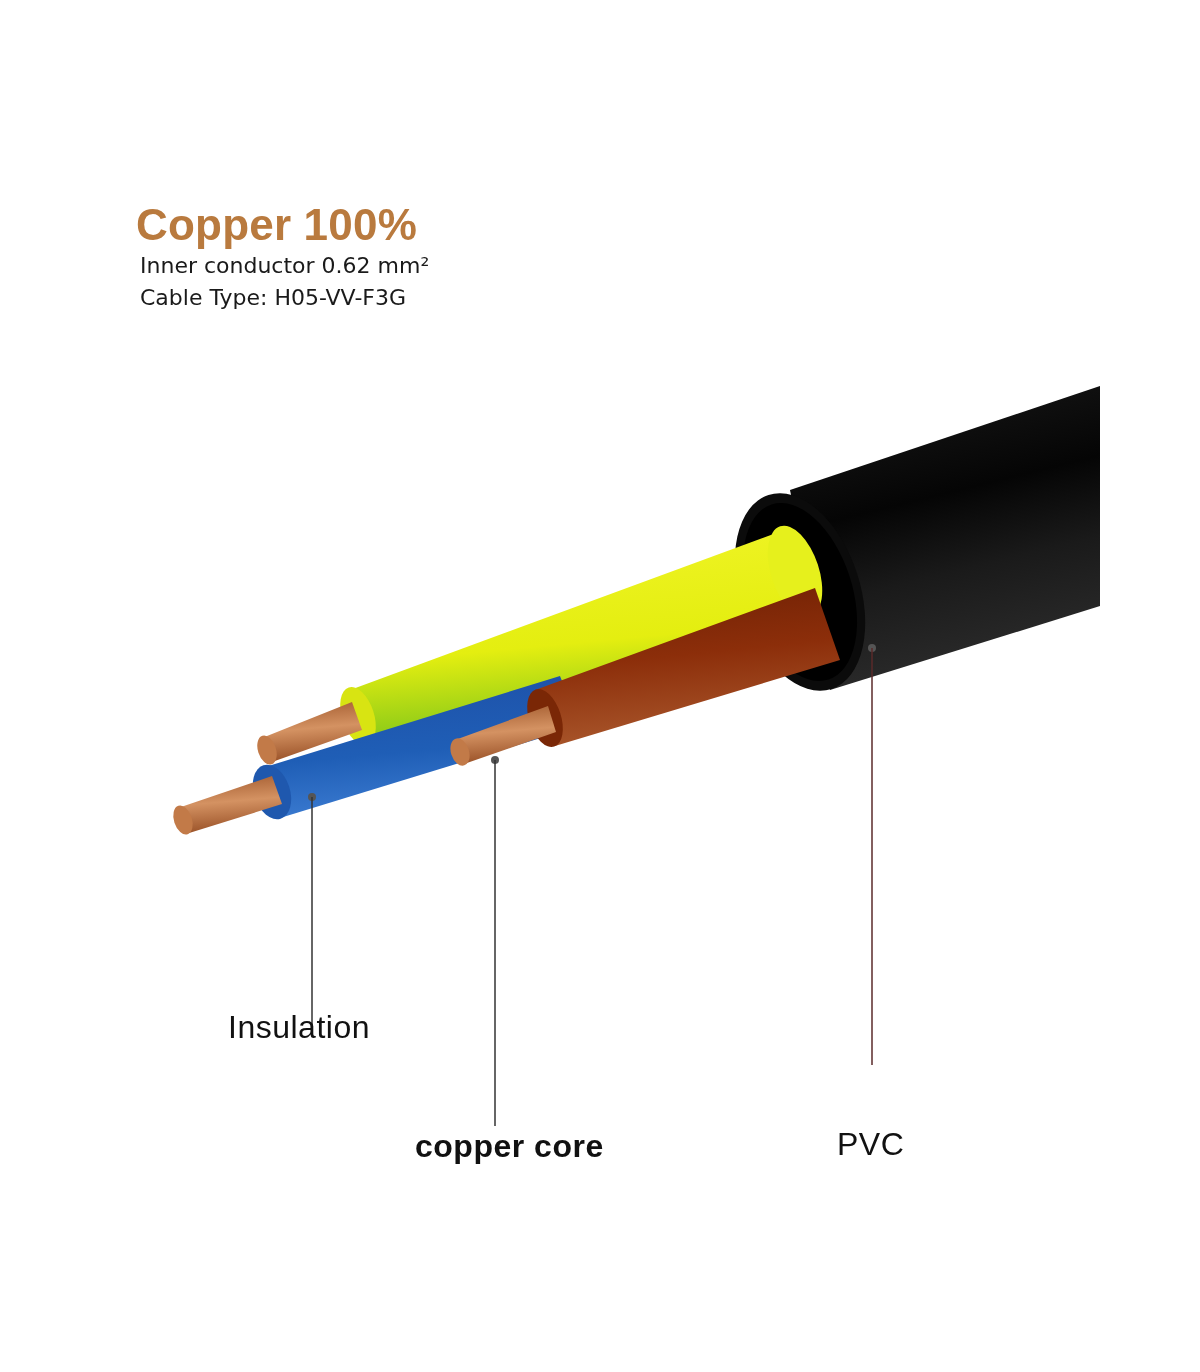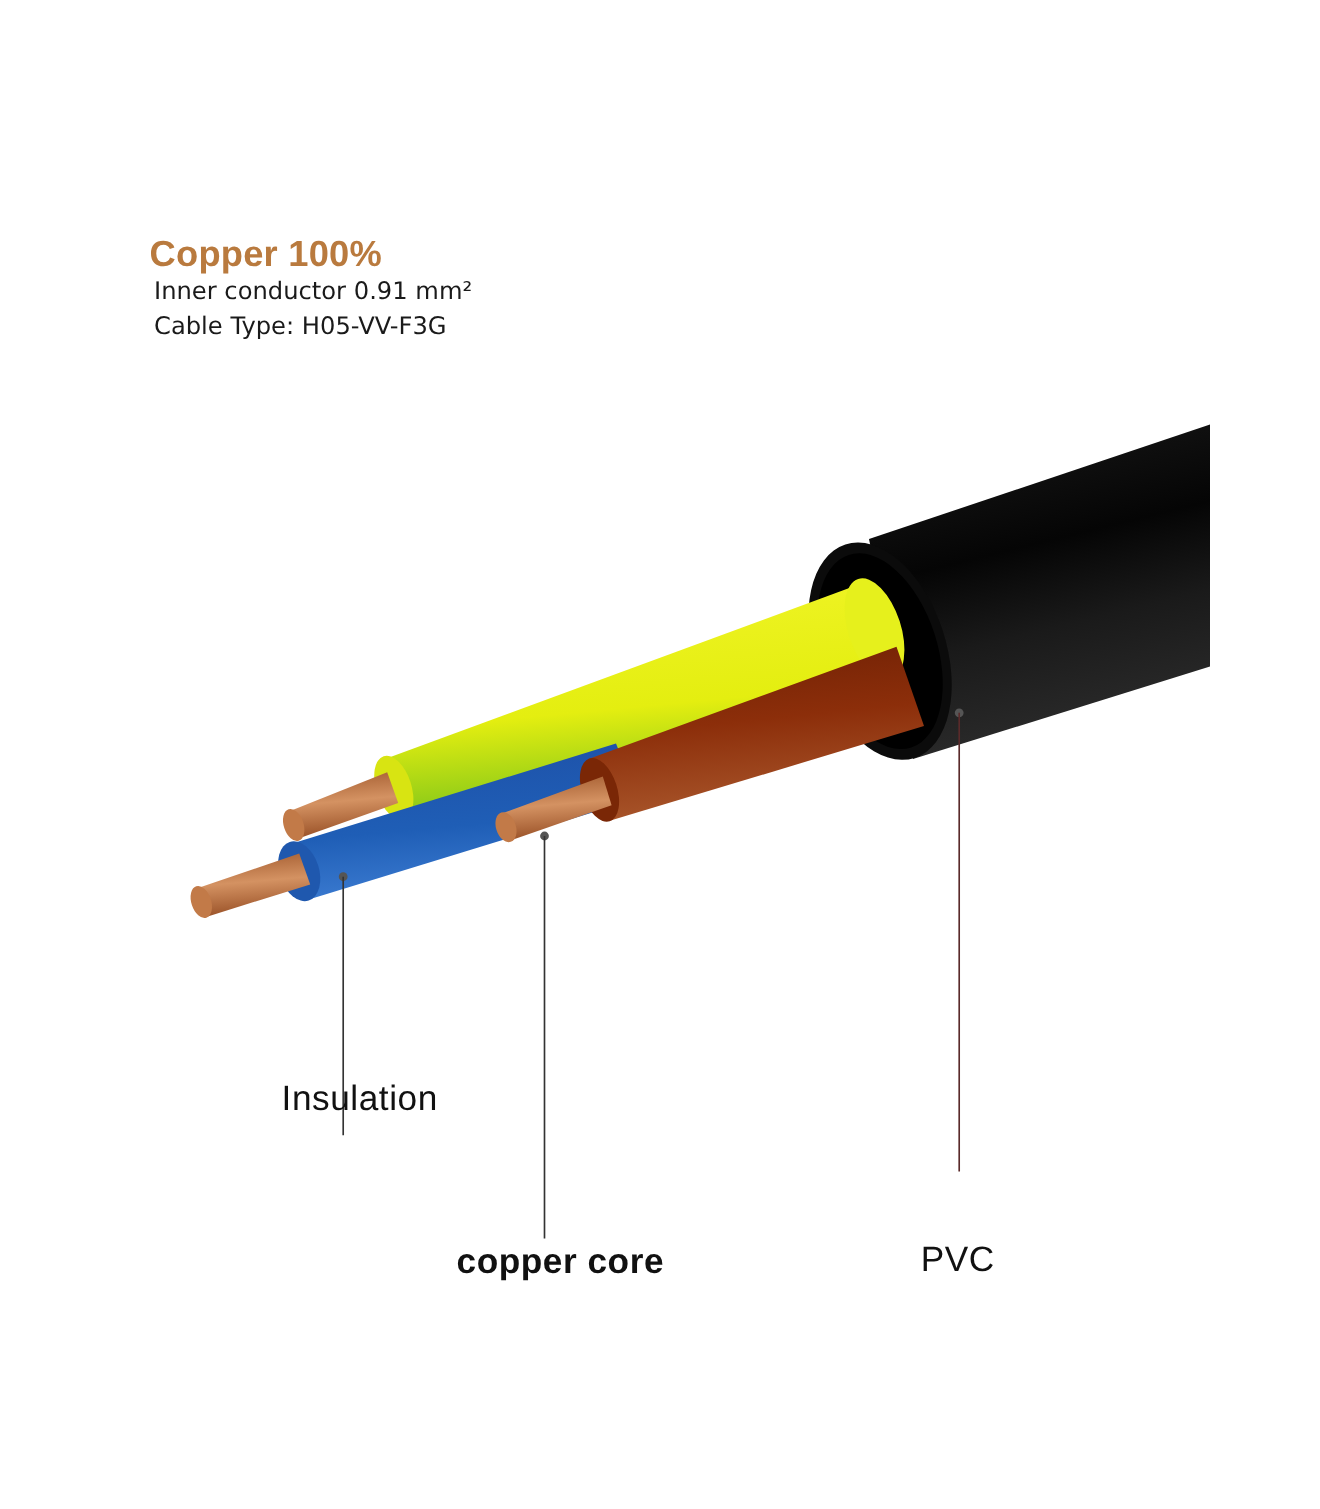--- a/index.html
+++ b/index.html
@@ -1,31 +1,31 @@
 <!DOCTYPE html>
 <html><head>
 <meta charset="utf-8">
 <style>
   html, body { margin: 0; padding: 0; background: #ffffff; }
   body { width: 1200px; height: 1372px; position: relative; overflow: hidden; font-family: "DejaVu Sans", sans-serif; }
-  .title { position: absolute; left: 136px; top: 212px; font-size: 33px; font-weight: bold; color: #b97a3e; font-family: "Liberation Sans", sans-serif; letter-spacing: 0.2px; }
+  .title { position: absolute; left: 136px; top: 200px; font-size: 44px; font-weight: bold; color: #b97a3e; font-family: "Liberation Sans", sans-serif; letter-spacing: 0.2px; }
   .spec { position: absolute; left: 140px; font-size: 22px; color: #1a1a1a; font-family: "DejaVu Sans", sans-serif; }
   .spec1 { top: 253px; }
   .spec2 { top: 285px; }
   .art { position: absolute; left: 0; top: 0; }
   .label { position: absolute; font-family: "Liberation Sans", sans-serif; font-size: 32px; color: #111; letter-spacing: 0.5px; }
-  .lbl-ins { left: 228px; top: 980px; margin-left: 28px; }
+  .lbl-ins { left: 228px; top: 1009px; }
   .lbl-core { left: 415px; top: 1128px; font-weight: bold; }
   .lbl-pvc { left: 837px; top: 1126px; }
 </style>
 </head>
 <body>
 
 <div class="title">Copper 100%</div>
-<div class="spec spec1">Inner conductor 0.91 mm²</div>
+<div class="spec spec1">Inner conductor 0.62 mm²</div>
 <div class="spec spec2">Cable Type: H05-VV-F3G</div>
 
 <svg class="art" width="1200" height="1372" viewBox="0 0 1200 1372">
   <defs>
     <linearGradient id="jacketGrad" x1="0" y1="0" x2="0.25" y2="1">
       <stop offset="0" stop-color="#1b1b1b"></stop>
       <stop offset="0.45" stop-color="#050505"></stop>
       <stop offset="0.7" stop-color="#1a1a1a"></stop>
       <stop offset="1" stop-color="#2a2a2a"></stop>
     </linearGradient>

